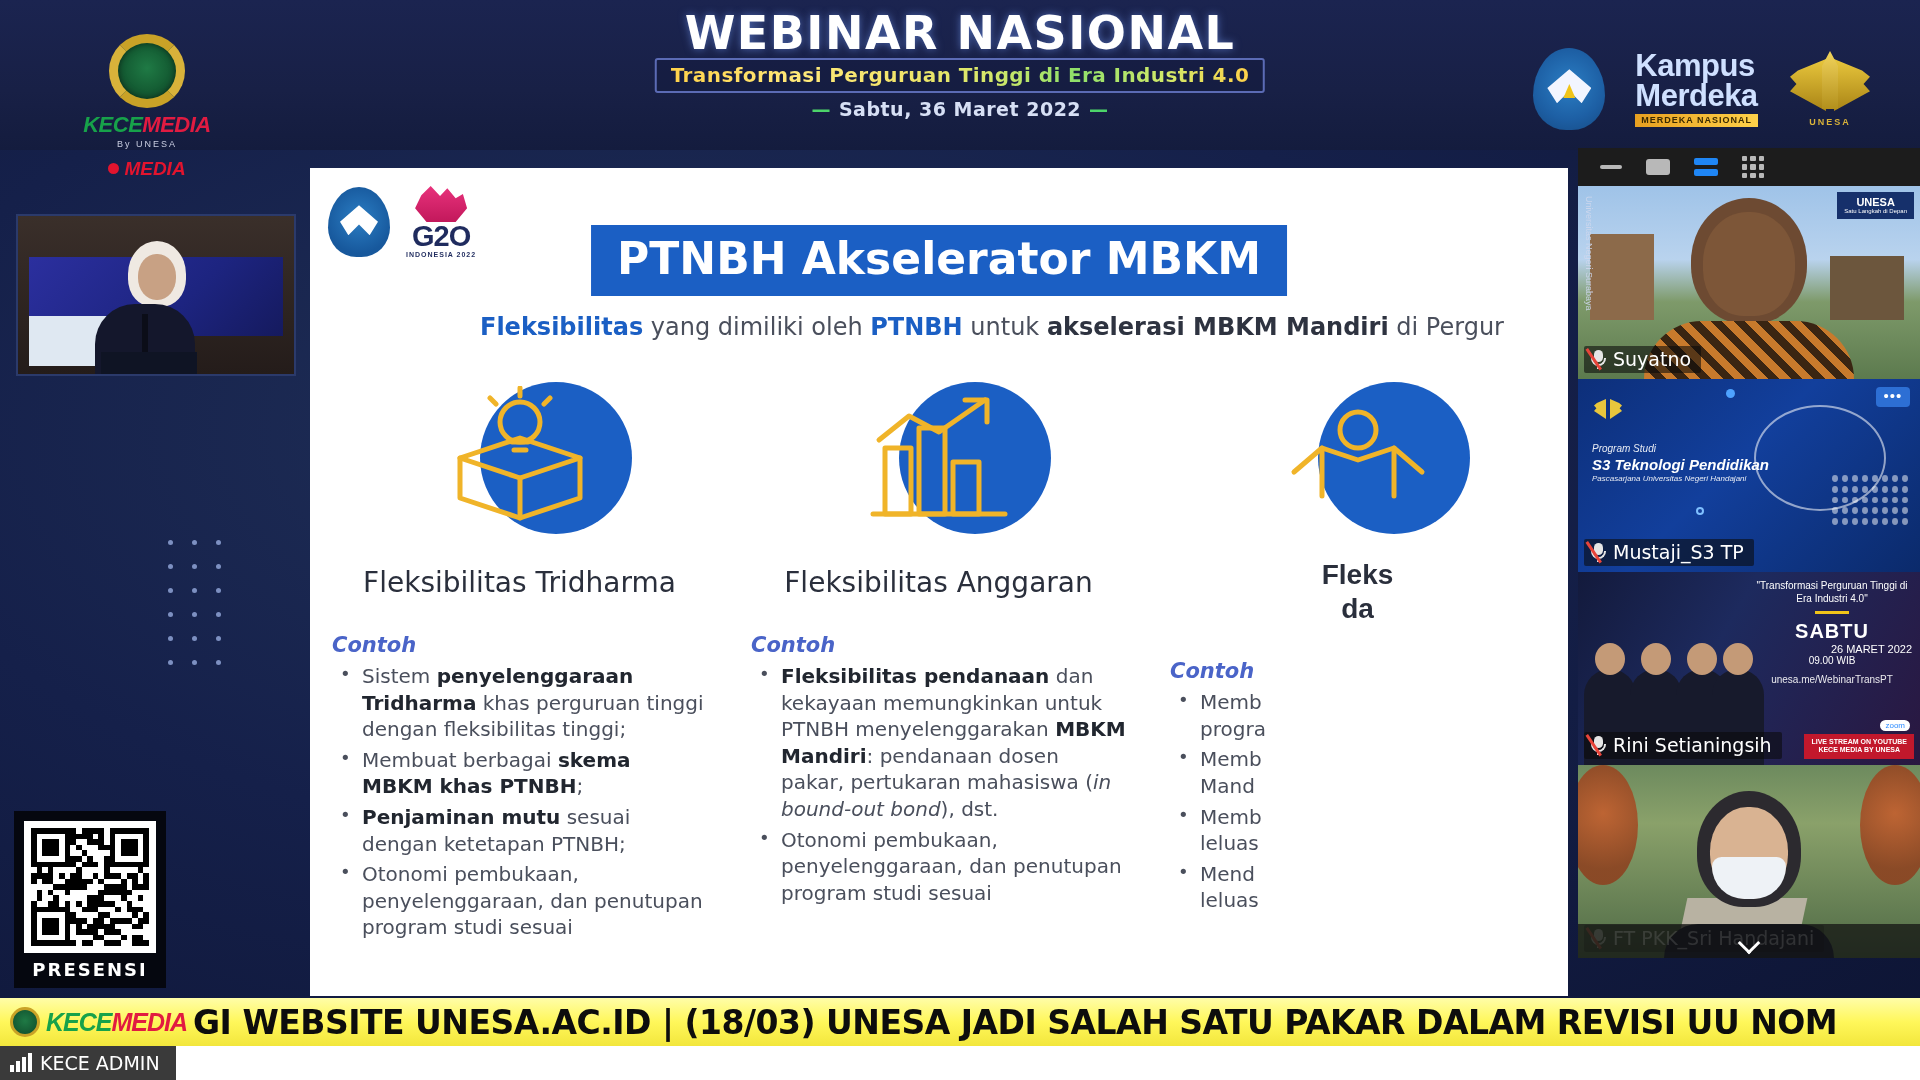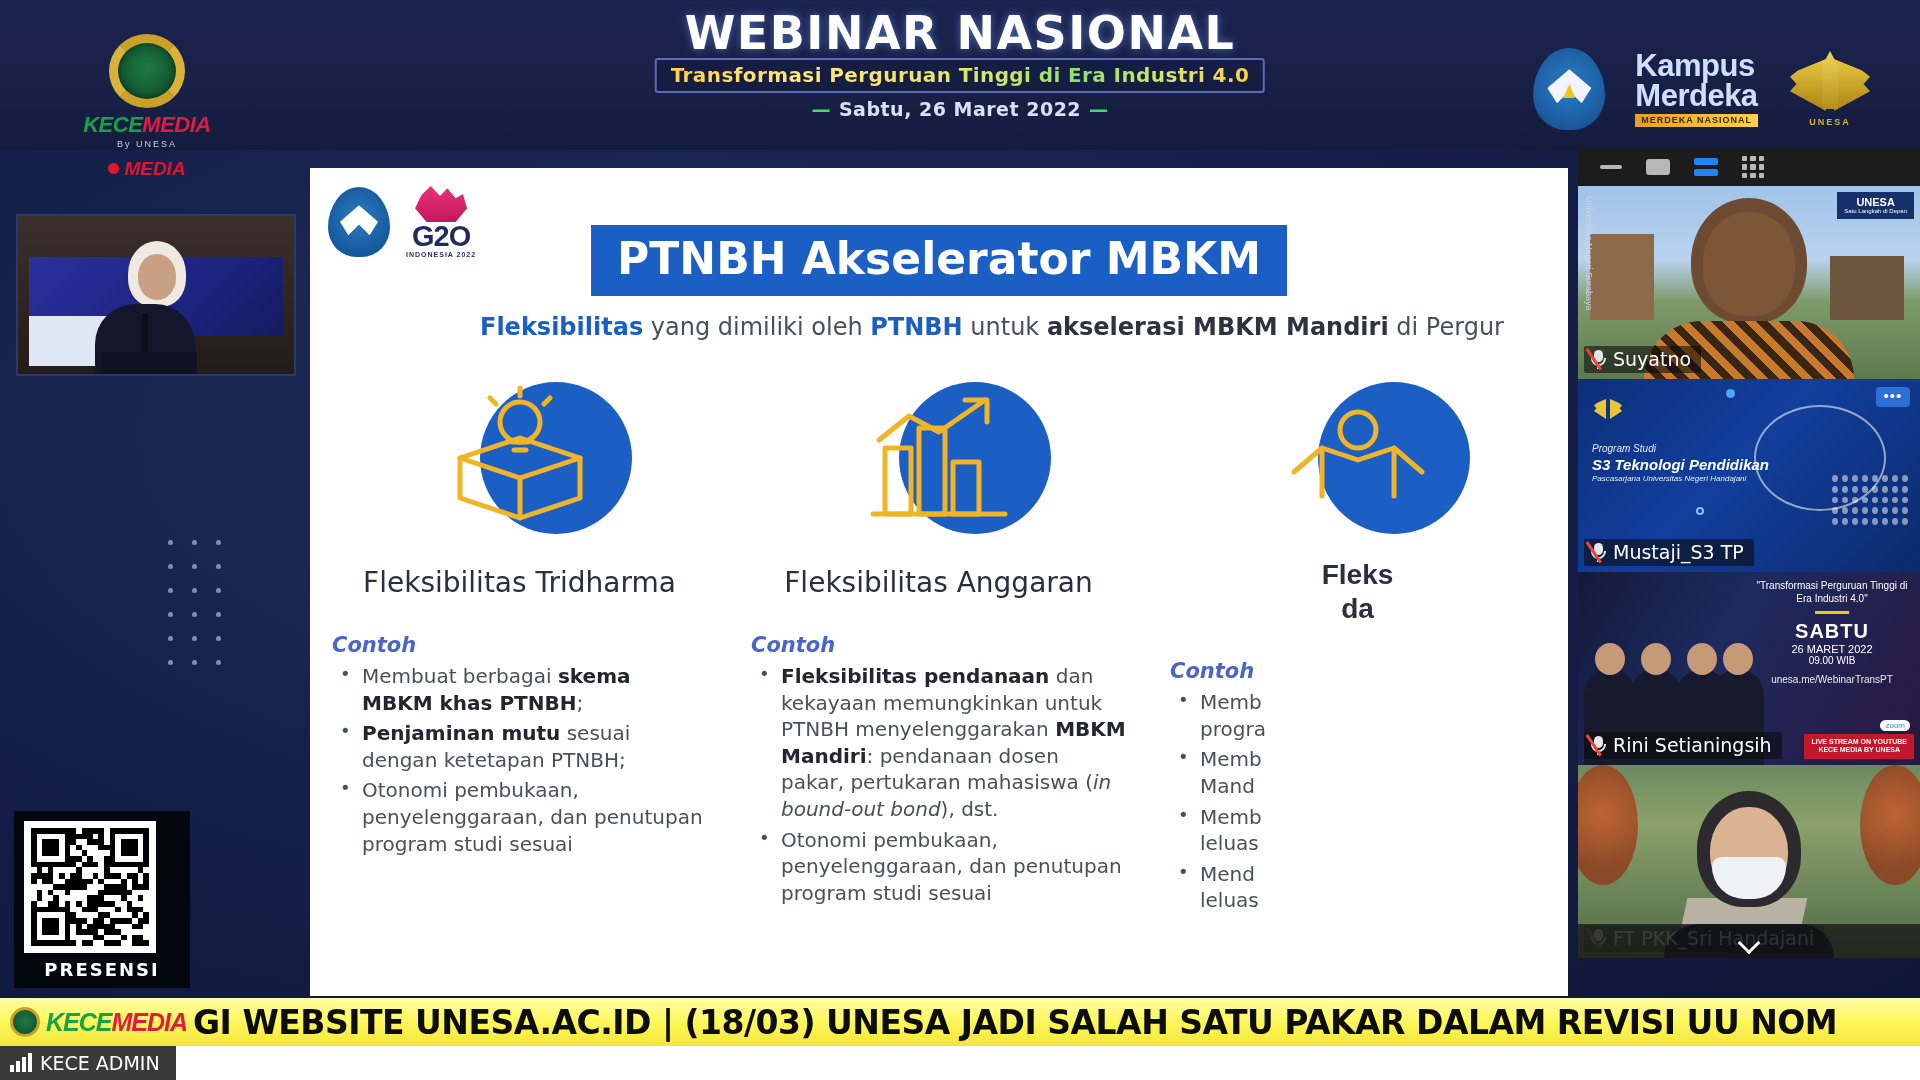--- a/index.html
+++ b/index.html
@@ -106,21 +106,21 @@
   .pt-person-face { position: absolute; left: 43.5%; top: 24%; width: 38px; height: 46px; background: #c8a184; border-radius: 48%; }
   .pt-person-body { position: absolute; left: 28%; top: 56%; width: 100px; height: 76px; background: #14172c; border-radius: 40px 40px 0 0; }
   .pt-mic { position: absolute; left: 45%; top: 62%; width: 6px; height: 42px; background: #0b0d18; }
   .pt-podium { position: absolute; left: 30%; bottom: 0; width: 96px; height: 22px; background: #0f1424; }
 
   
   .dot-grid { position: absolute; left: 168px; top: 540px; width: 70px; height: 140px; }
   .dot-grid i { position: absolute; width: 5px; height: 5px; border-radius: 50%; background: #8fa3d6; opacity: .85; }
 
   
-  .qr-box { position: absolute; left: 14px; bottom: 92px; width: 176px; background: #05070f; padding: 10px 10px 4px; }
+  .qr-box { position: absolute; left: 14px; bottom: 92px; width: 152px; background: #05070f; padding: 10px 10px 4px; }
   .qr-img { width: 132px; height: 132px; background: #fff; padding: 7px; }
   .qr-cells { width: 100%; height: 100%; display: grid; grid-template-columns: repeat(21,1fr); grid-template-rows: repeat(21,1fr); }
   .qr-cells i { background: #000; }
   .qr-label { text-align: center; color: #fff; font-size: 18px; font-weight: bold; letter-spacing: 2px; padding: 6px 0 4px; font-family: "DejaVu Sans", sans-serif; }
 
   
   .slide {
     position: absolute; left: 310px; top: 168px; width: 1258px; height: 828px;
     background: #ffffff; overflow: hidden;
   }
@@ -223,21 +223,21 @@
   .t2-circ2 { position: absolute; left: 118px; top: 128px; width: 8px; height: 8px; border-radius: 50%; border: 2px solid #7fc0ff; }
 
   .t3-bg { position: absolute; inset: 0; background: linear-gradient(120deg,#131a3c 0%,#1d2a5e 40%,#2a1740 100%); }
   .t3-people { position: absolute; left: 6px; bottom: 0; width: 176px; height: 150px; }
   .t3-p { position: absolute; bottom: 0; width: 52px; height: 96px; background: #171a2c; border-radius: 26px 26px 0 0; }
   .t3-p .h { position: absolute; left: 50%; top: -26px; transform: translateX(-50%); width: 30px; height: 32px; border-radius: 50%; background: #c49a77; }
   .t3-right { position: absolute; right: 8px; top: 8px; width: 160px; color: #fff; text-align: center; }
   .t3-right .q { font-size: 10px; line-height: 1.25; }
   .t3-right .dash { width: 34px; height: 3px; background: #f0c419; margin: 6px auto; }
   .t3-right .d1 { font-size: 20px; font-weight: bold; letter-spacing: 1px; }
-  .t3-right .d2 { font-size: 11px; }
+  .t3-right .d2 { font-size: 11px; text-align: right; }
   .t3-right .d3 { font-size: 10px; }
   .t3-right .url { font-size: 10px; margin-top: 8px; opacity: .9; }
   .t3-live { position: absolute; right: 6px; bottom: 6px; background: #c2182c; color: #fff; font-size: 7px; font-weight: bold; padding: 4px 7px; line-height: 1.25; text-align: center; }
   .t3-zoom { position: absolute; right: 10px; bottom: 34px; background: #fff; color: #2d8cff; font-size: 8px; padding: 1px 5px; border-radius: 7px; }
 
   .t4-bg { position: absolute; inset: 0; background: linear-gradient(180deg,#6d8a5e 0%,#8aa16a 30%,#4f6a46 100%); }
   .t4-tree { position: absolute; top: 0; width: 70px; height: 120px; background: radial-gradient(circle at 50% 40%,#c75a2a 0%,#8e3e1d 70%); border-radius: 50%; opacity: .85; }
   .t4-path { position: absolute; left: 30%; bottom: 0; width: 120px; height: 60px; background: #b8b2a2; transform: skewX(-12deg); }
   .t4-head { position: absolute; left: 50%; top: 26px; transform: translateX(-50%); width: 104px; height: 116px; background: #2c2a2f; border-radius: 50% 50% 44% 44%; }
   .t4-face { position: absolute; left: 50%; top: 42px; transform: translateX(-50%); width: 78px; height: 92px; background: #d9b392; border-radius: 48%; }
@@ -285,21 +285,21 @@
 <body>
 
 <div id="stage">
 
   <div class="header-band">
     <div class="hdr-title">WEBINAR NASIONAL</div>
     <div class="hdr-sub-wrap">
       <span class="hdr-sub">Transformasi Perguruan Tinggi di Era Industri 4.0</span>
     </div>
     <div class="hdr-date">
-      <span class="dash">—</span><span>Sabtu, 26 Maret 2022</span><span class="dash">—</span>
+      <span class="dash">—</span><span>Sabtu, 36 Maret 2022</span><span class="dash">—</span>
     </div>
   </div>
 
   <div class="kece-logo">
     <div class="kece-wreath"></div>
     <div class="kece-word">
       <span class="k">KECE</span><span class="m">MEDIA</span>
     </div>
     <div class="kece-by">By UNESA</div>
     <div class="kece-live">
@@ -827,20 +827,21 @@
       <path d="M100 92 L100 132"></path>
       <circle cx="100" cy="36" r="20"></circle>
       <path d="M92 56 h16 M94 64 h12"></path>
       <path d="M100 10 v-8 M76 18 l-6-6 M124 18 l6-6"></path>
                 </g>
               </svg></span>
           </div>
           <div class="col-head">Fleksibilitas Tridharma</div>
           <div class="contoh">Contoh</div>
           <ul class="bullets">
+            <li>Sistem <b>penyelenggaraan Tridharma</b> khas perguruan tinggi dengan fleksibilitas tinggi;</li>
             <li>Membuat berbagai <b>skema MBKM khas PTNBH</b>;</li>
             <li><b>Penjaminan mutu</b> sesuai dengan ketetapan PTNBH;</li>
             <li>Otonomi pembukaan, penyelenggaraan, dan penutupan program studi sesuai</li>
           </ul>
         </div>
         <div class="col">
           <div class="ico-wrap">
             <span class="ico-circle ico-c2"></span>
                     <span class="ico-art"><svg width="200" height="150" viewBox="0 0 200 150">
                 <g fill="none" stroke="#f0b429" stroke-width="5" stroke-linecap="round" stroke-linejoin="round">

